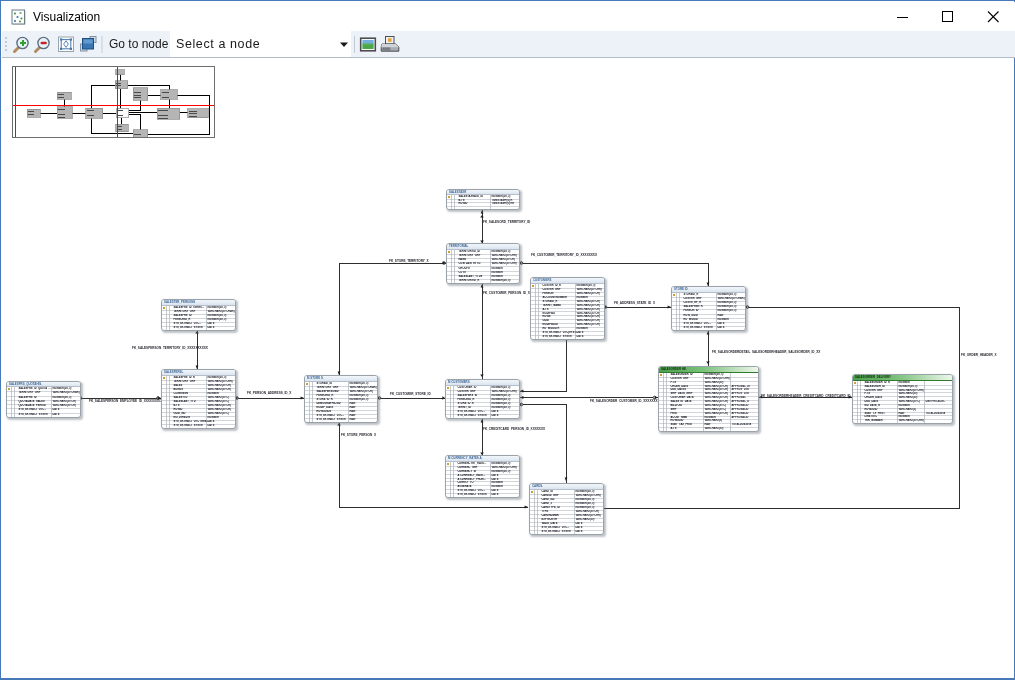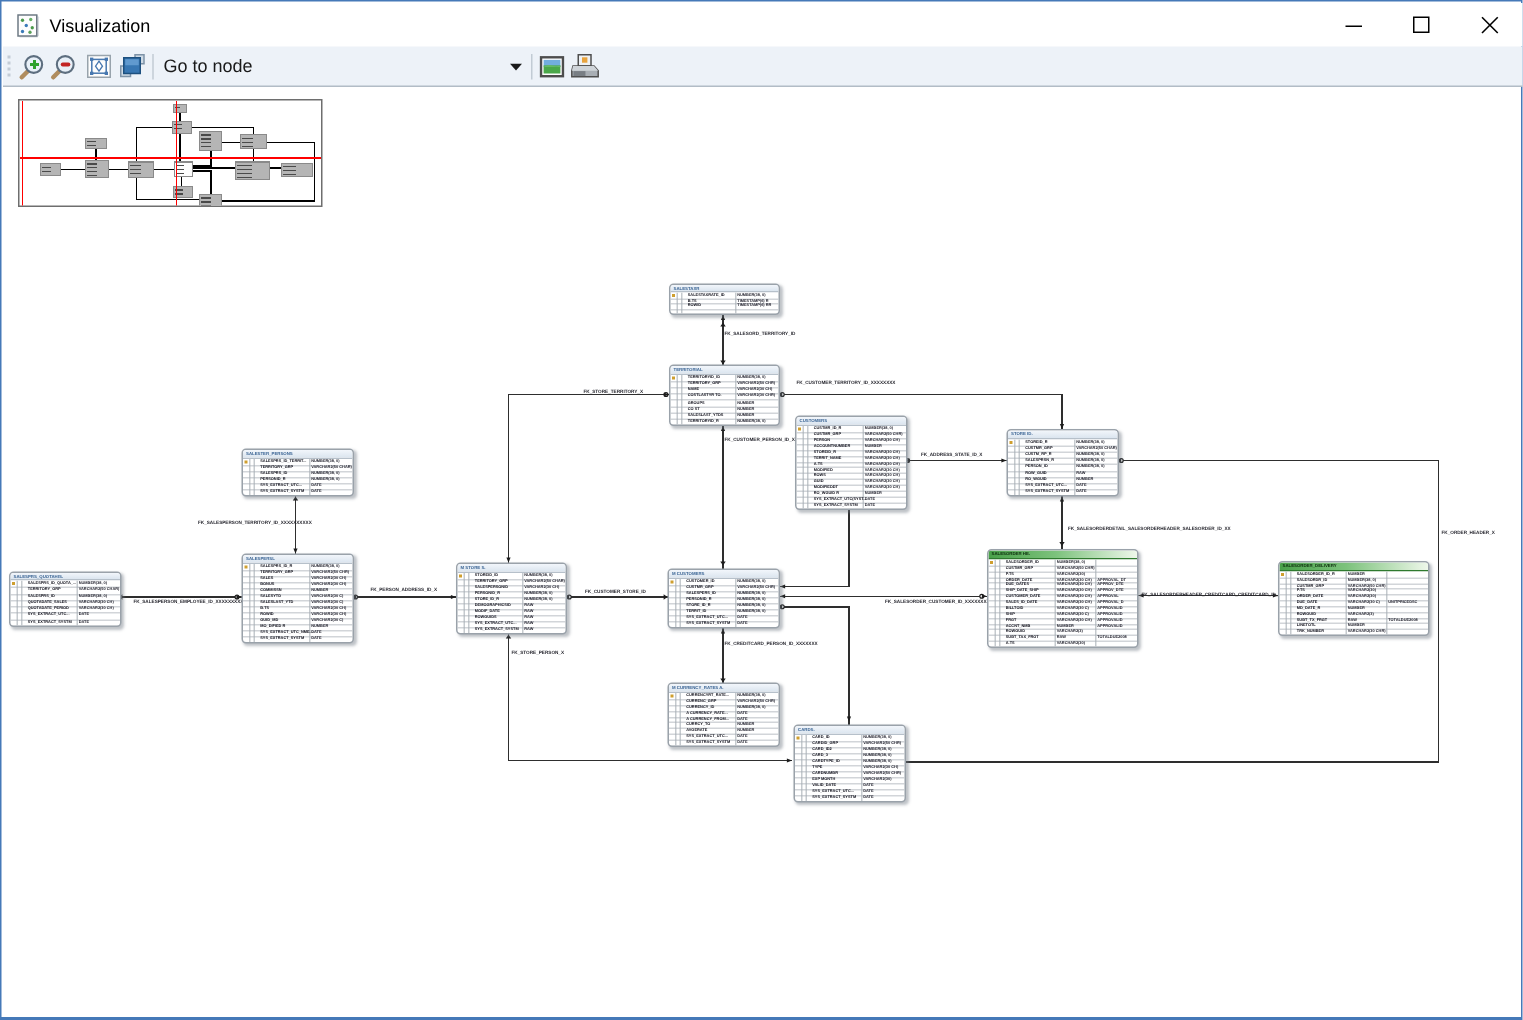--- a/index.html
+++ b/index.html
@@ -46,20 +46,23 @@
       <div class="ttl">Visualization</div>
       <svg class="cap" style="left:877px" width="138" height="29" viewBox="0 0 138 29">
 <line x1="18" y1="15.5" x2="29" y2="15.5" stroke="#000" stroke-width="1"></line>
 <rect x="63.5" y="9.5" width="10" height="10" fill="none" stroke="#000" stroke-width="1"></rect>
 <line x1="109" y1="9.5" x2="119.5" y2="20" stroke="#000" stroke-width="1.1"></line>
 <line x1="119.5" y1="9.5" x2="109" y2="20" stroke="#000" stroke-width="1.1"></line>
 </svg>
     </div>
     <div class="tbar"></div>
     <div class="gtn">Go to node</div>
+    <div class="combo">
+      <span>Select a node</span>
+    </div>
 <svg class="tbi" width="400" height="27" viewBox="0 0 400 27" style="left:0;top:30px">
 
   <g fill="#c3ccd6">
         <rect x="4" y="6" width="2" height="2"></rect>
         <rect x="4" y="10" width="2" height="2"></rect>
         <rect x="4" y="14" width="2" height="2"></rect>
         <rect x="4" y="18" width="2" height="2"></rect>
       </g>
 
   <g>

